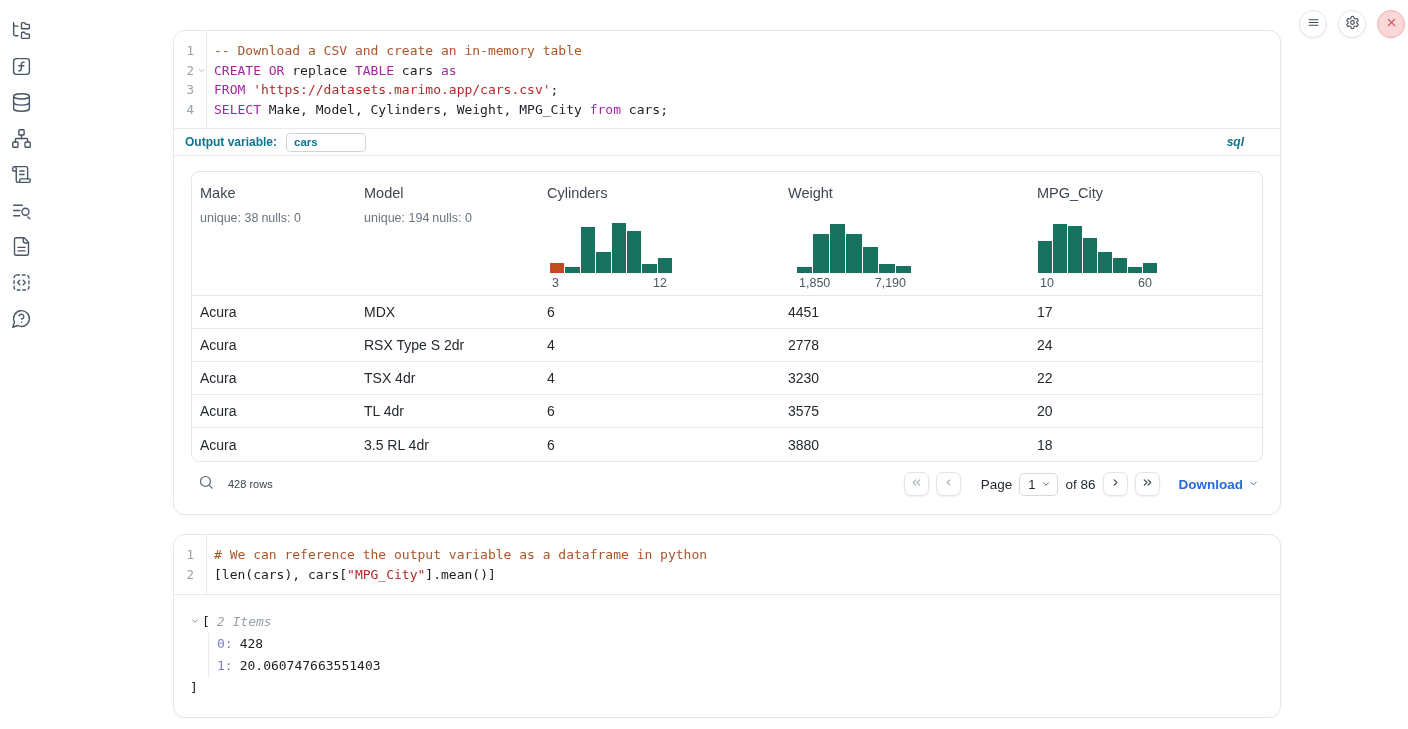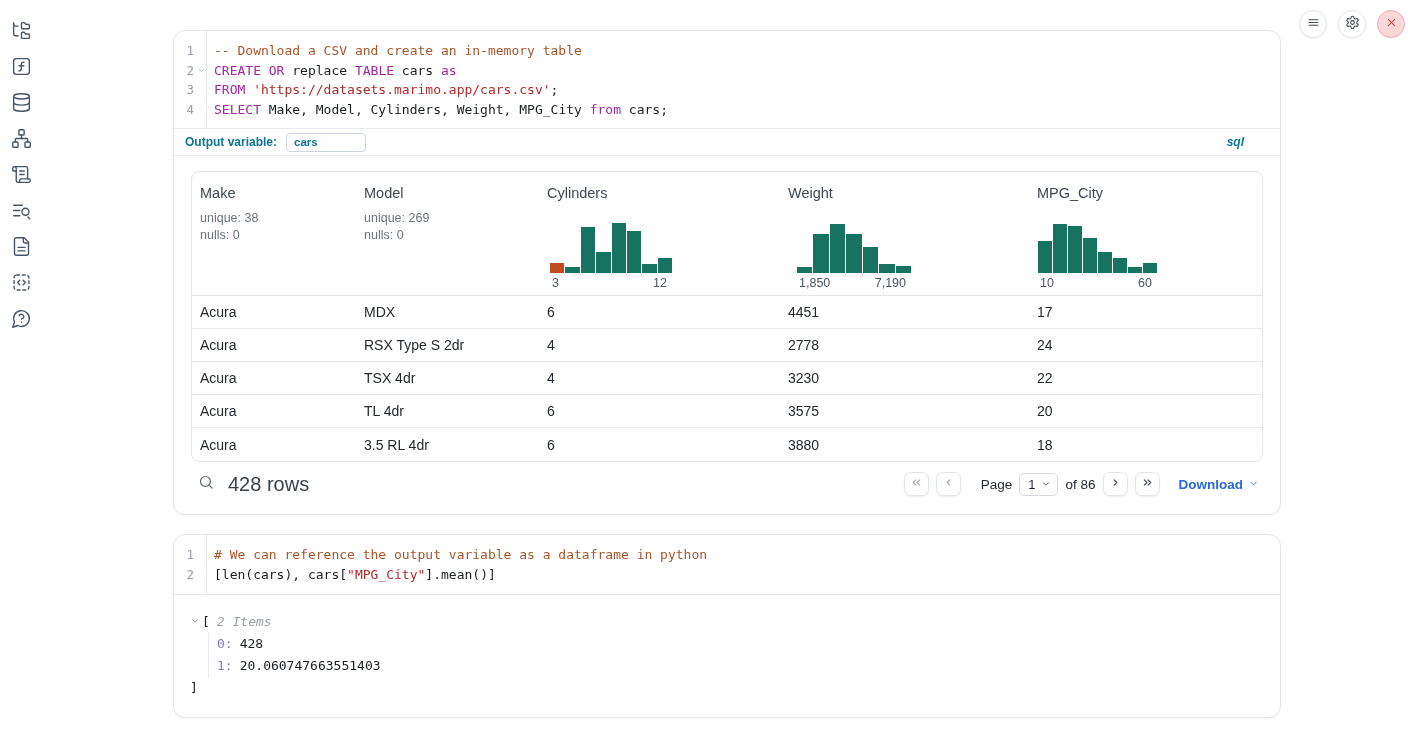--- a/index.html
+++ b/index.html
@@ -55,41 +55,41 @@
     font-weight:700; color:#0e7490; padding:0 7px; outline:none; font-family:"Liberation Sans",sans-serif; }
   .langbadge { margin-left:auto; color:#0e7490; font-weight:700; font-size:12px;font-style:italic; }
 
   
   .outputarea { padding:15px 17px; }
   .tablebox { border:1px solid #e3e6ea; border-radius:8px; overflow:hidden; }
   .thead { display:grid; grid-template-columns:164px 183px 241px 249px 1fr; padding-left:8px;
     border-bottom:1px solid #e3e6ea; height:124px; }
   .th { padding-top:13px; display:flex; flex-direction:column; align-items:flex-start; }
   .cth { font-size:14.5px; color:#3f4754; }
-  .stats { margin-top:10px; display:flex; flex-direction:column; gap:3px; }
+  .stats { margin-top:10px; display:flex; flex-direction:row; gap:3px; }
   .stat { font-size:12.5px; color:#6b7280; }
   .histwrap { margin-top:auto; margin-bottom:5px; }
   .th:nth-child(3) .histwrap { margin-left:3px; }
   .th:nth-child(4) .histwrap { margin-left:9px; }
   .th:nth-child(5) .histwrap { margin-left:1px; }
   .hist { display:flex; align-items:flex-end; gap:1px; height:52px; }
   .bar { flex:1; }
   .histlabels { display:flex; justify-content:space-between; font-size:12.5px; color:#4b5563;
     margin-top:3px; padding:0 5px 0 2px; }
   .tr { display:grid; grid-template-columns:164px 183px 241px 249px 1fr; padding-left:8px;
     height:33px; align-items:center; border-bottom:1px solid #e8ebef; }
   .tr:last-child { border-bottom:none; }
   .td { font-size:14px; color:#24292f; }
 
   
   .tfooter { display:flex; align-items:center; margin-top:7px; height:30px; padding:0 4px 0 2px; }
   .searchbtn { width:26px; height:26px; border:none; background:none; padding:0; cursor:pointer;
     display:flex; align-items:center; justify-content:center; }
   .searchbtn svg { width:17px; height:17px; stroke:#5b6472; fill:none; stroke-width:1.7; stroke-linecap:round; }
-  .rowcount { margin-left:9px; font-size:20px; color:#3b424d; }
+  .rowcount { margin-left:9px; font-size:11px; color:#3b424d; }
   .pager { margin-left:auto; display:flex; align-items:center; gap:7px; }
   .pbtn { width:25px; height:24px; border:1px solid #e1e5ea; border-radius:7px; background:#fff;
     box-shadow:0 1px 2px rgba(0,0,0,.07); display:flex; align-items:center; justify-content:center;
     padding:0; cursor:pointer; }
   .pbtn svg { width:13px; height:13px; fill:none; stroke:#39404b; stroke-width:2; stroke-linecap:round; stroke-linejoin:round; }
   .pbtn.disabled svg { stroke:#a7adb6; }
   .pagelabel, .oflabel { font-size:13.5px; color:#1f2430; }
   .pagelabel { margin-left:5px;padding-left:8px; }
   .pselect { height:23px; min-width:37px; border:1px solid #d5dae0; border-radius:5px; background:#fff;
     display:flex; align-items:center; gap:6px; padding:0 6px 0 8px; font-size:13px; color:#1f2430; cursor:pointer; }
@@ -253,21 +253,21 @@
             <div class="th">
               <div class="cth">Make</div>
               <div class="stats">
                 <div class="stat">unique: 38</div>
                 <div class="stat">nulls: 0</div>
               </div>
             </div>
             <div class="th">
               <div class="cth">Model</div>
               <div class="stats">
-                <div class="stat">unique: 269</div>
+                <div class="stat">unique: 194</div>
                 <div class="stat">nulls: 0</div>
               </div>
             </div>
             <div class="th">
               <div class="cth">Cylinders</div>
               <div class="histwrap" style="width: 122px;">
                 <div class="hist">
                   <div class="bar" style="height: 10px; background: rgb(193, 74, 33);"></div>
                   <div class="bar" style="height: 6px; background: rgb(23, 115, 95);"></div>
                   <div class="bar" style="height: 46px; background: rgb(23, 115, 95);"></div>

